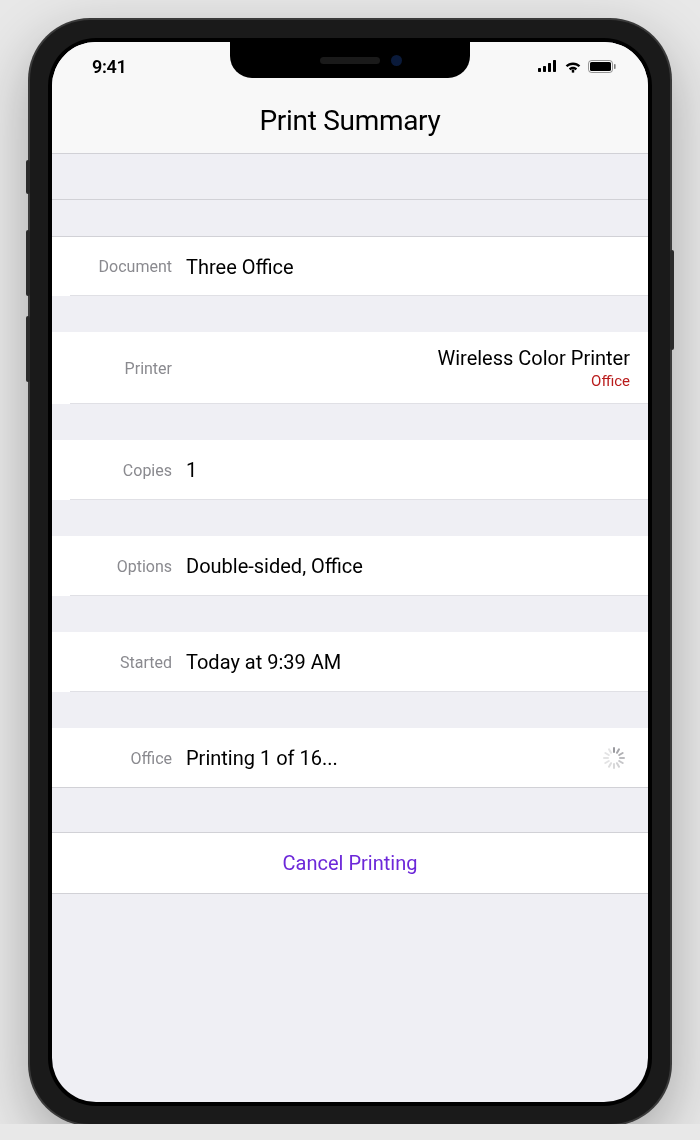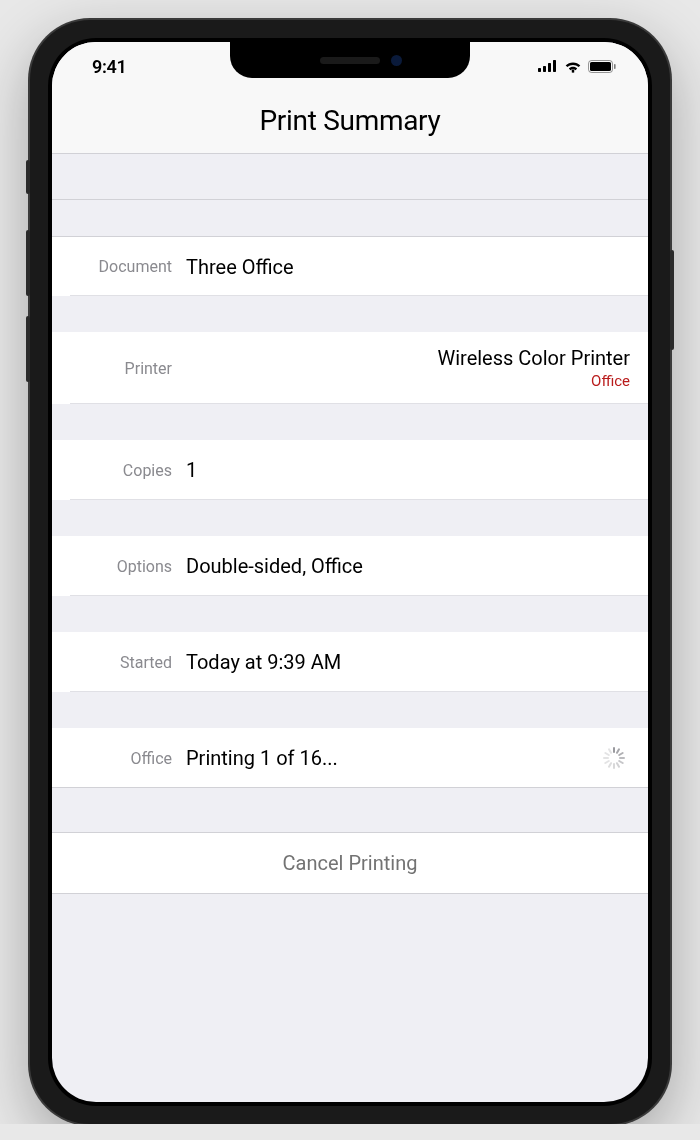--- a/index.html
+++ b/index.html
@@ -136,21 +136,21 @@
       font-size: 15px;
       color: #b91c1c;
       margin-top: 2px;
     }
     .row-col { display: flex; flex-direction: column; flex: 1; text-align: right; }
     .cancel-row {
       background: #fff;
       text-align: center;
       padding: 18px 0;
       font-size: 20px;
-      color: #737373;
+      color: #6d28d9;
       border-top: 1px solid #d1d1d6;
       border-bottom: 1px solid #d1d1d6;
       margin-top: 44px;
       cursor: pointer;
     }
     .spinner {
       width: 22px;
       height: 22px;
       position: relative;
       margin-right: 6px;

